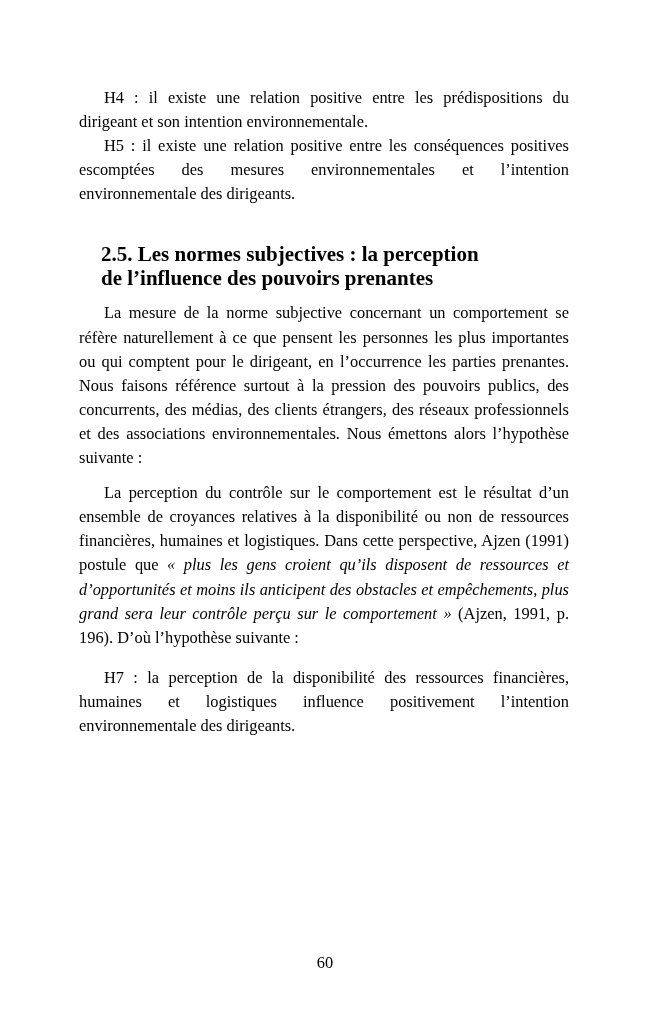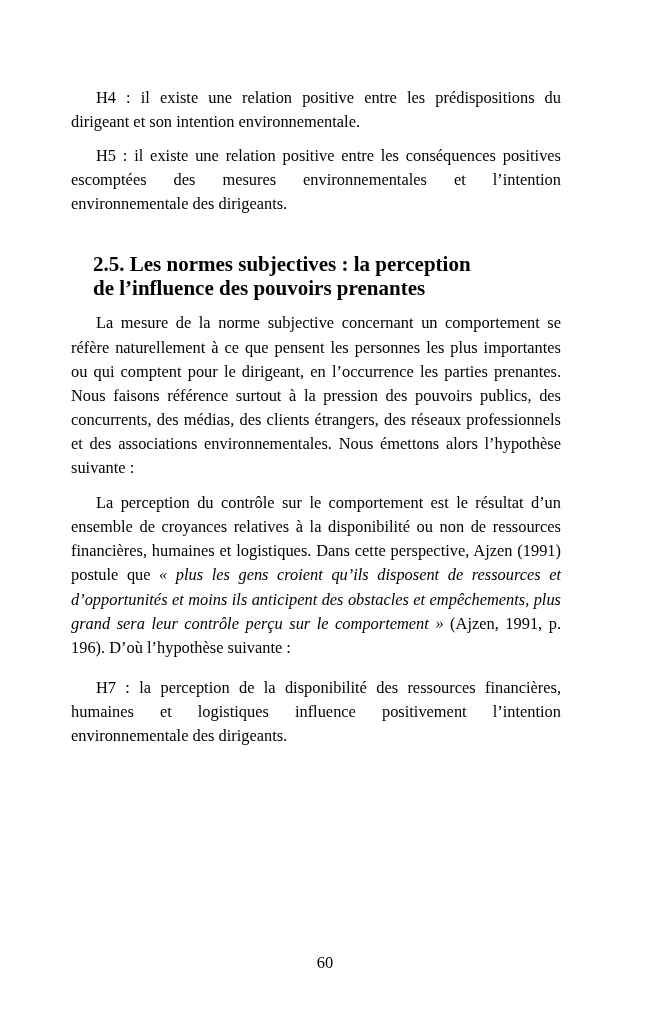--- a/index.html
+++ b/index.html
@@ -12,34 +12,34 @@
     width: 650px;
     height: 1036px;
     background: #ffffff;
     overflow: hidden;
     font-family: "Liberation Serif", "DejaVu Serif", serif;
     color: #000000;
     -webkit-font-smoothing: antialiased;
   }
   .content {
     position: absolute;
-    left: 71px;
+    left: 79px;
     top: 86px;
     width: 490px;
   }
   p.para {
     margin: 0;
     font-size: 16.4px;
     line-height: 24.1px;
     text-align: justify;
     text-indent: 25px;
     hyphens: none;
     word-spacing: 0;
   }
-  p.para.gap-h5   { margin-top: 10px; }
+  p.para.gap-h5   { }
   p.para.gap-body { margin-top: 11px; }
   p.para.gap-h6   { margin-top: 10px; }
   p.para.gap-h7   { margin-top: 16px; }
 
   .heading {
     margin: 0;
     font-size: 21px;
     line-height: 23.5px;
     font-weight: bold;
     text-align: left;

